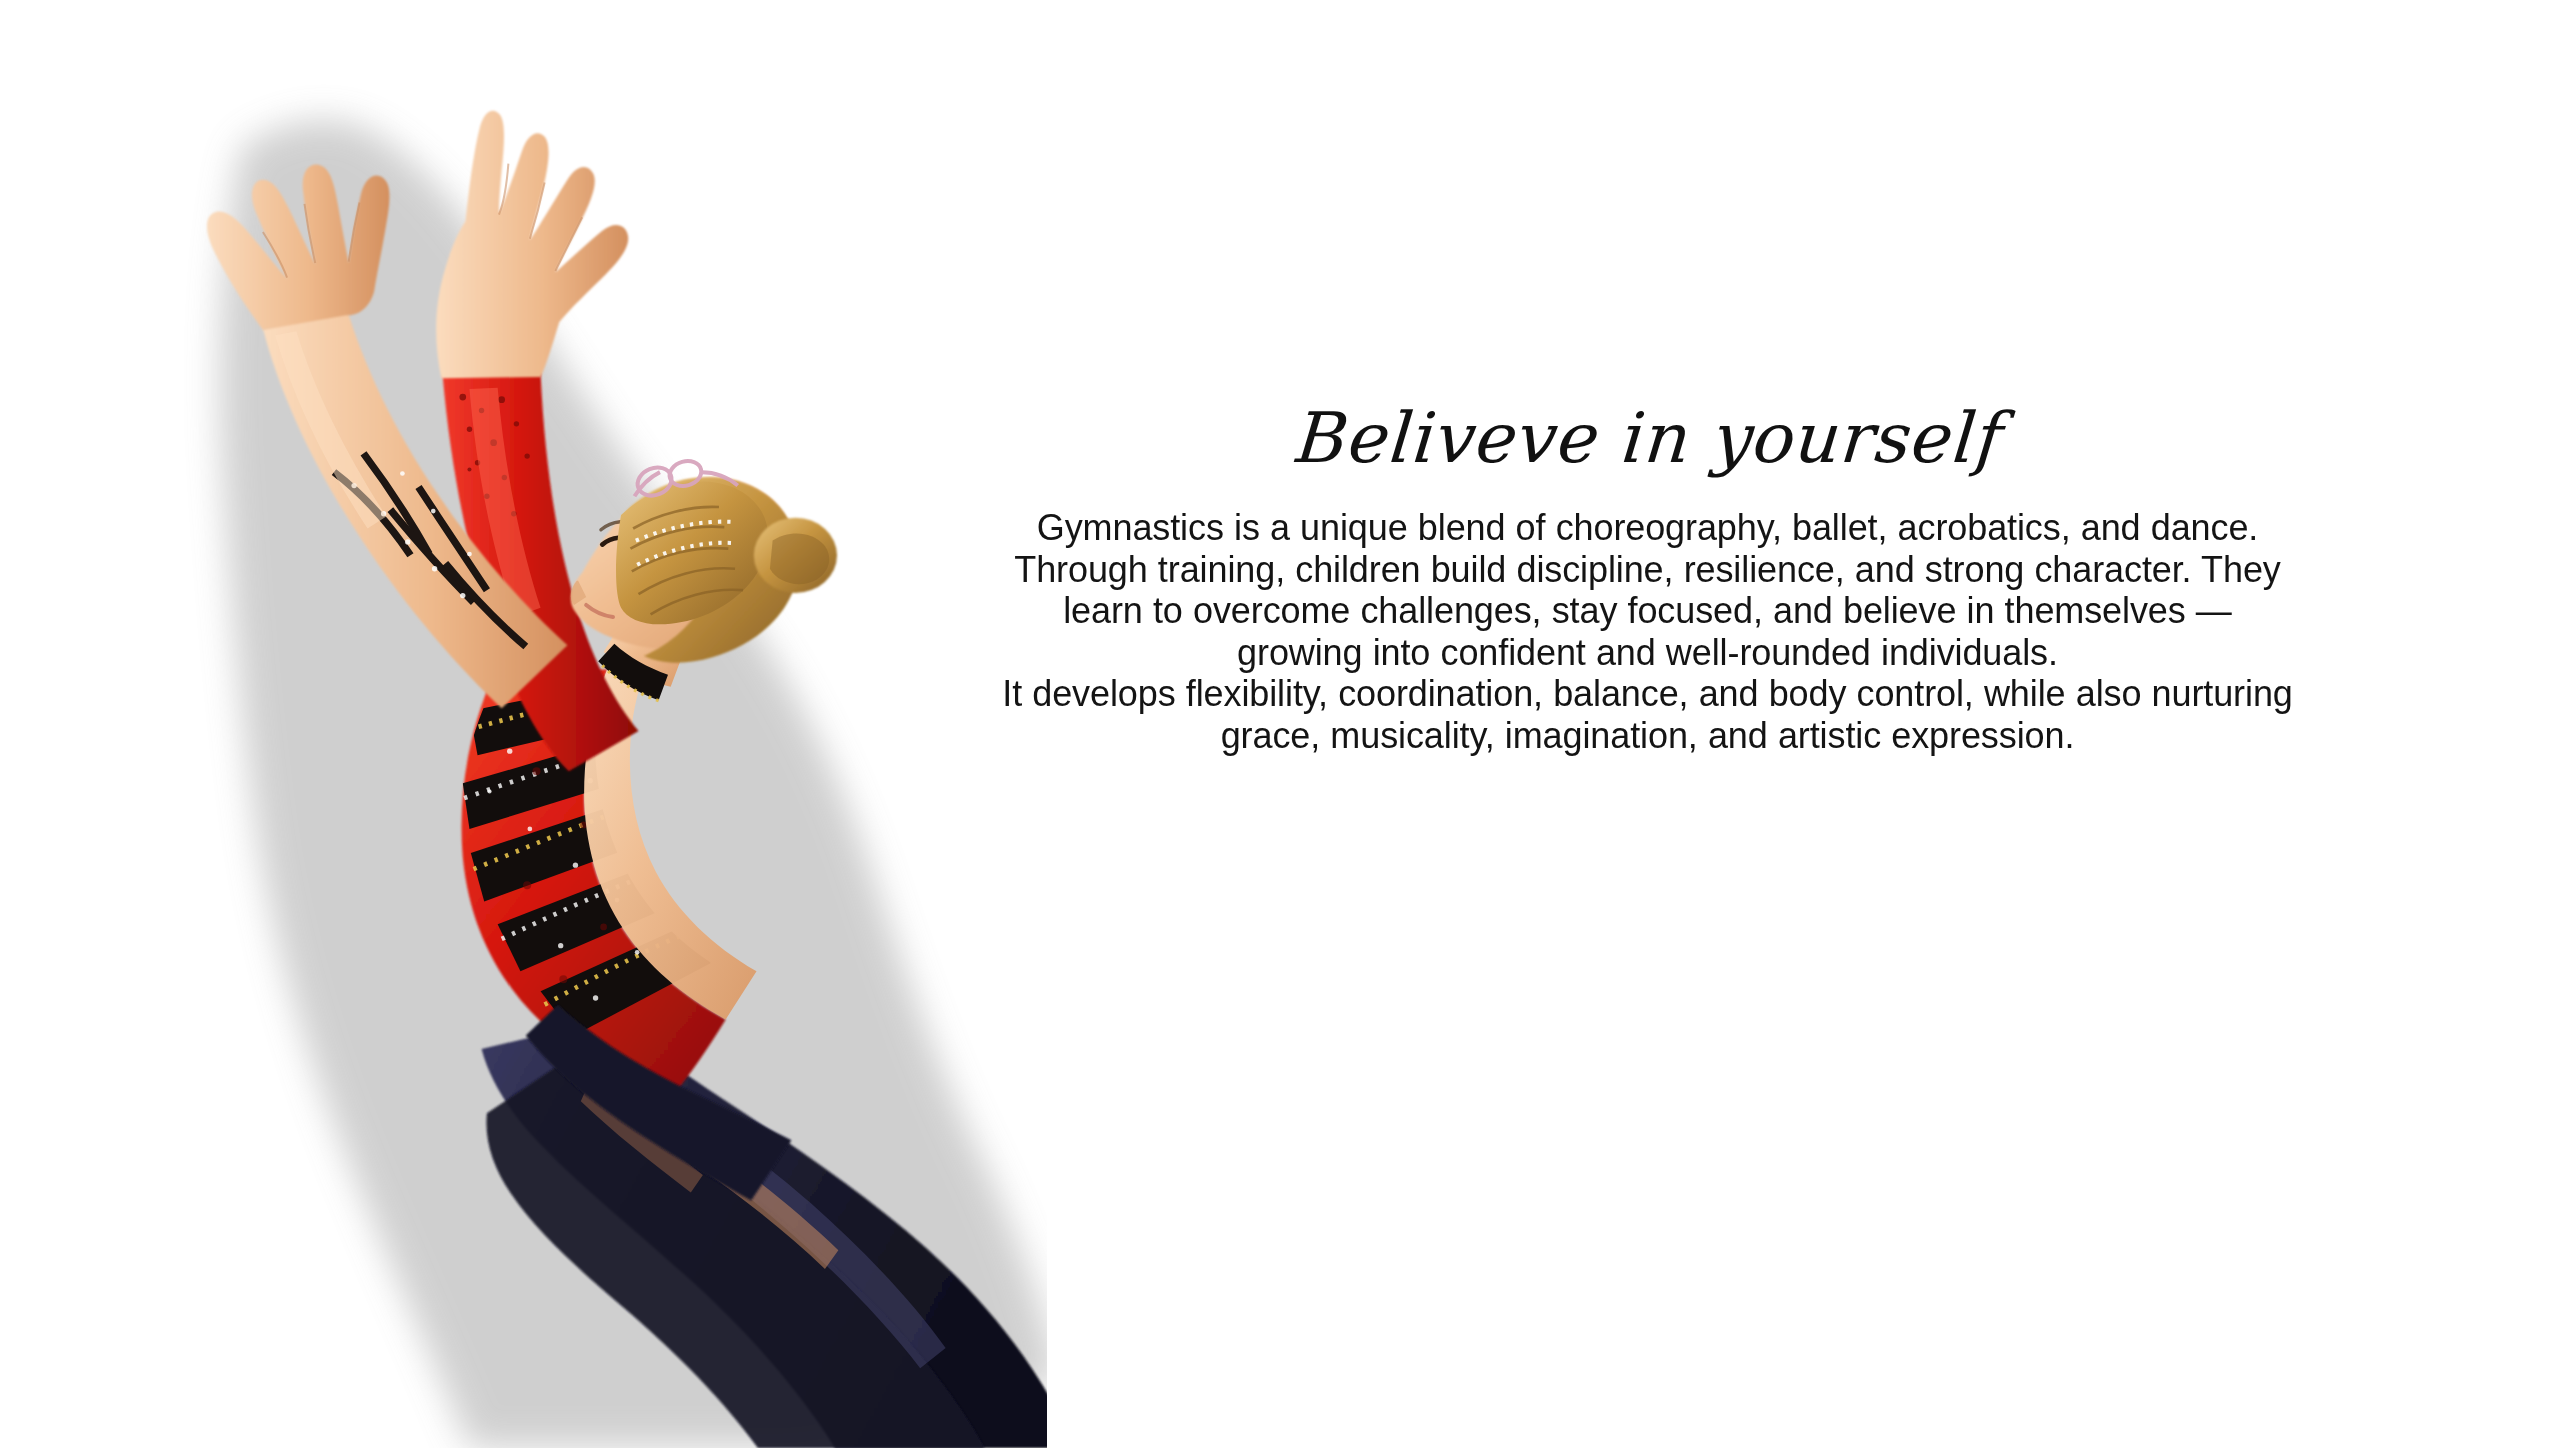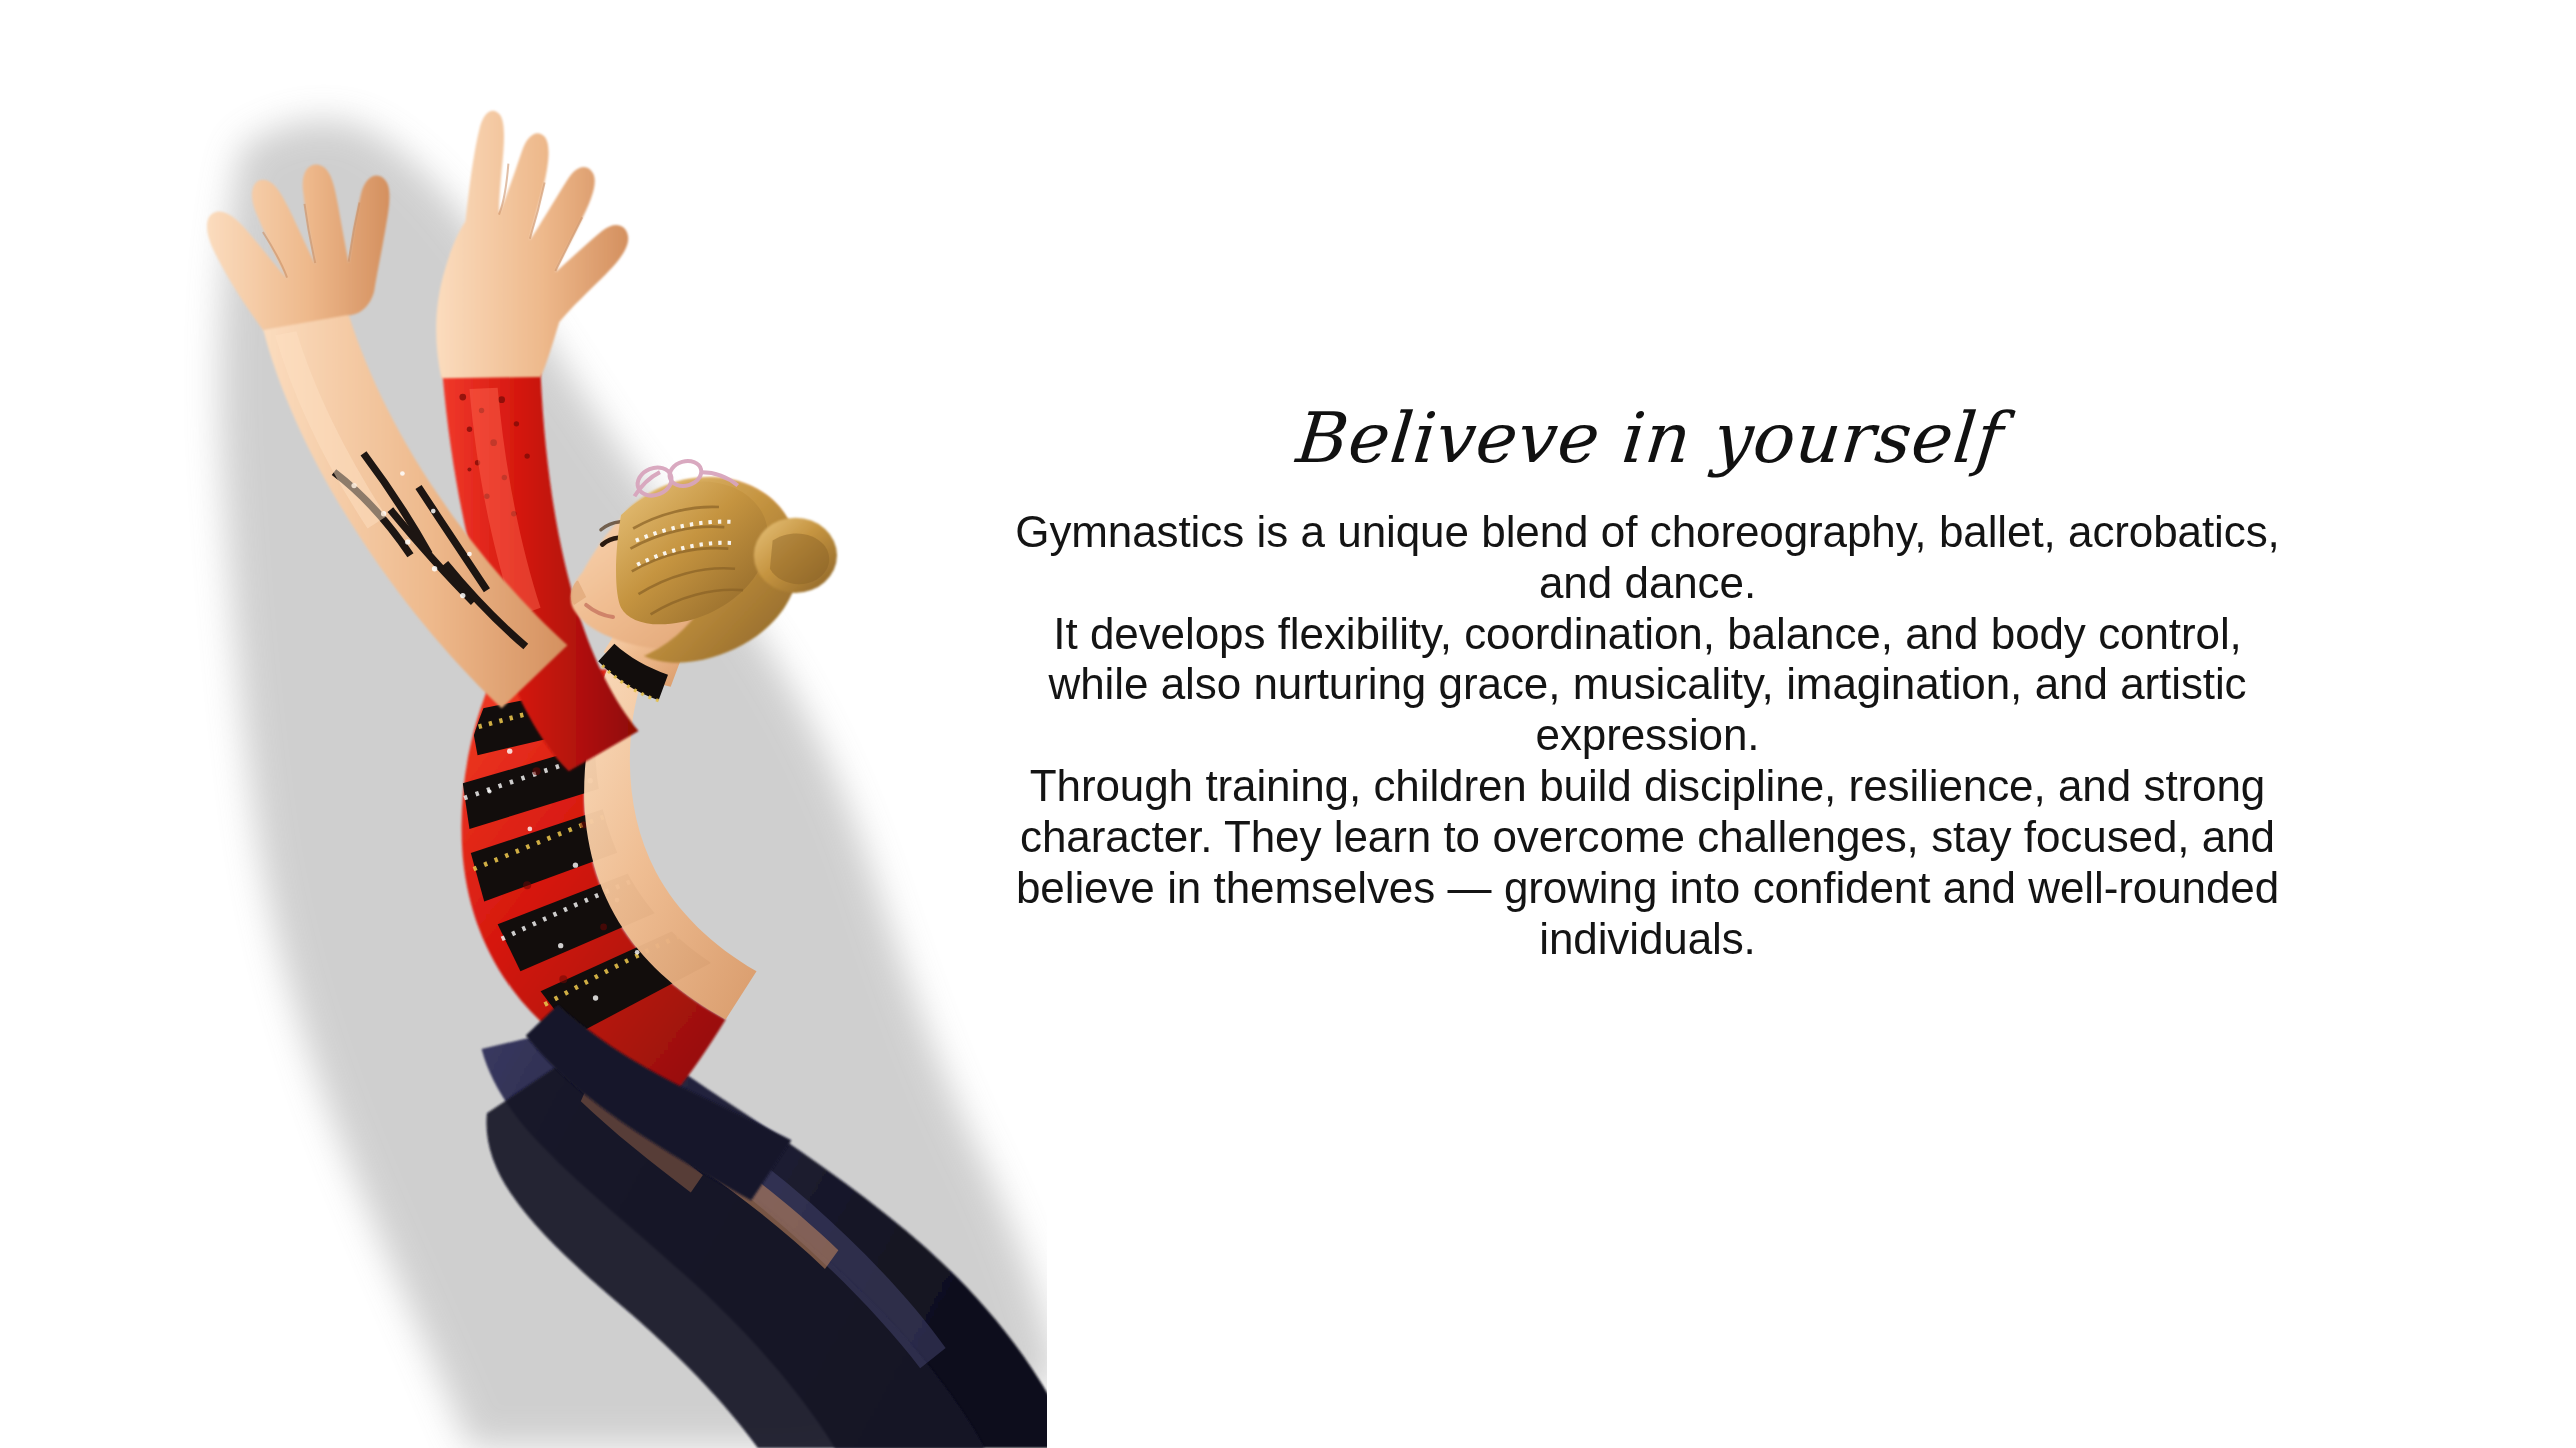--- a/index.html
+++ b/index.html
@@ -70,21 +70,21 @@
     display:block;
     margin:0 auto;
     width:604px;
     height:127px;
     overflow:visible;
   }
 
   .body-copy {
     margin-top:4px;
     font-family:"Liberation Sans", sans-serif;
-    font-size:44px;
+    font-size:36px;
     line-height:1.155;
     color:#141414;
     letter-spacing:-0.1px;
     word-spacing:0.3px;
   }
 
   .para {
     display:block;
   }
 
@@ -469,20 +469,20 @@
   <div class="text-zone">
 
     <div class="headline">
       <svg class="headline-svg" viewBox="0 0 900 190" preserveAspectRatio="xMidYMid meet" style="font-size:138px">
         <text x="450" y="128" text-anchor="middle" font-family="DejaVu Serif, serif" font-style="italic" font-weight="400" font-size="104" fill="#111111" letter-spacing="1" transform="skewX(-6) translate(13,0)">Beliveve in yourself</text>
       </svg>
     </div>
 
     <div class="body-copy">
       <span class="para">Gymnastics is a unique blend of choreography, ballet, acrobatics, and dance.</span>
+      <span class="para">Through training, children build discipline, resilience, and strong character. They learn to overcome challenges, stay focused, and believe in themselves — growing into confident and well-rounded individuals.</span>
       <span class="para">It develops flexibility, coordination, balance, and body control, while also nurturing grace, musicality, imagination, and artistic expression.</span>
-      <span class="para">Through training, children build discipline, resilience, and strong character. They learn to overcome challenges, stay focused, and believe in themselves — growing into confident and well-rounded individuals.</span>
     </div>
 
   </div>
 
 </div>
 
 
 </body></html>

